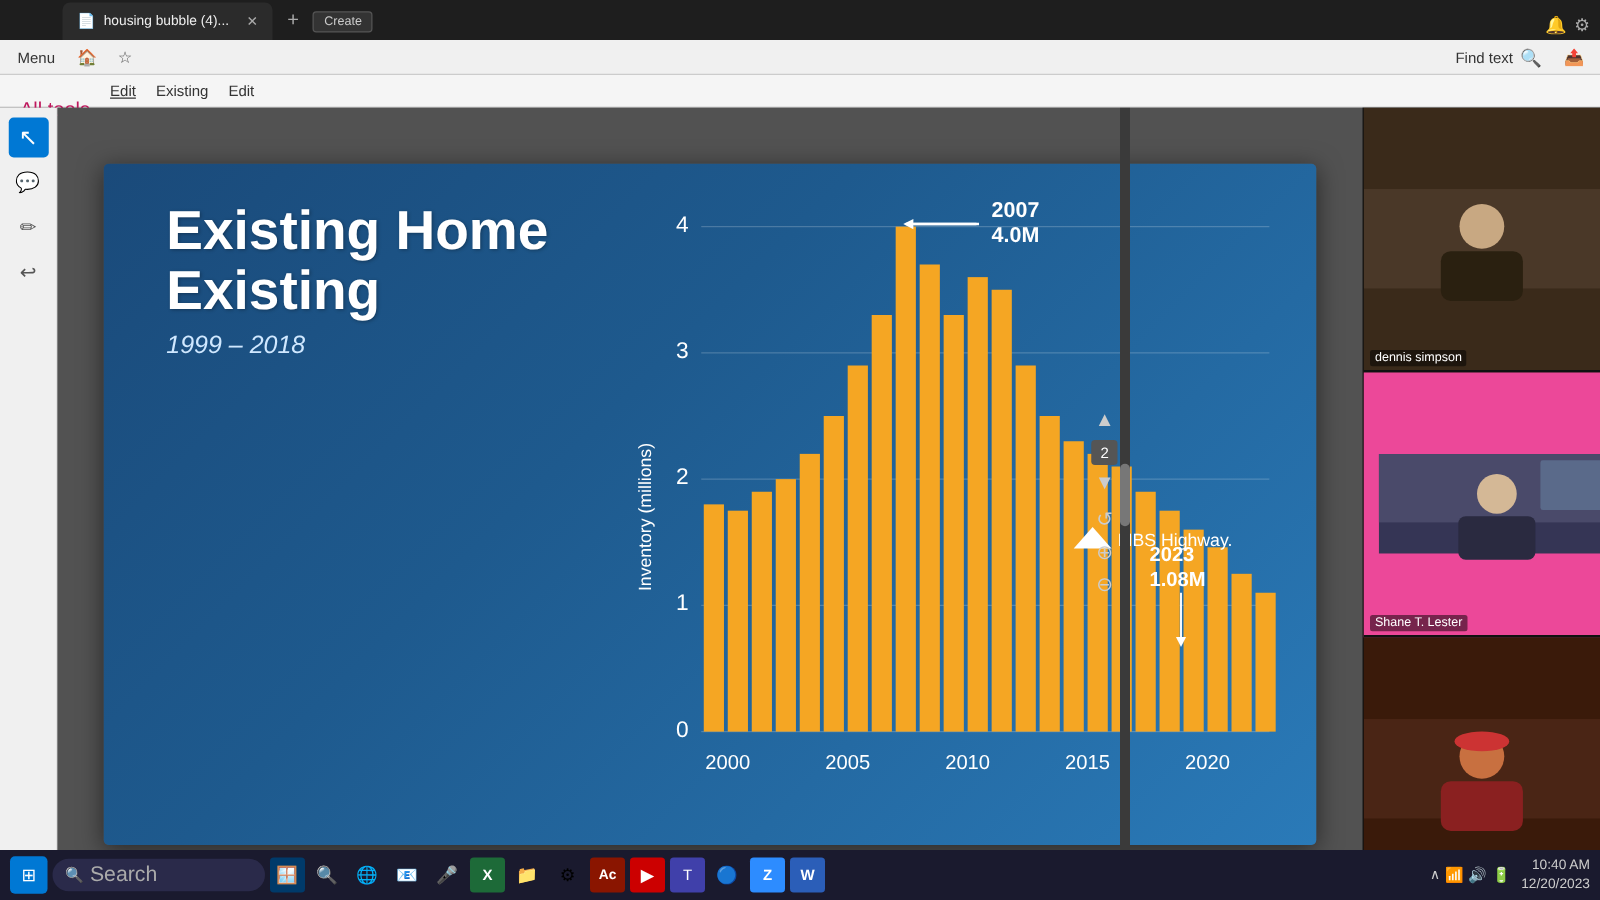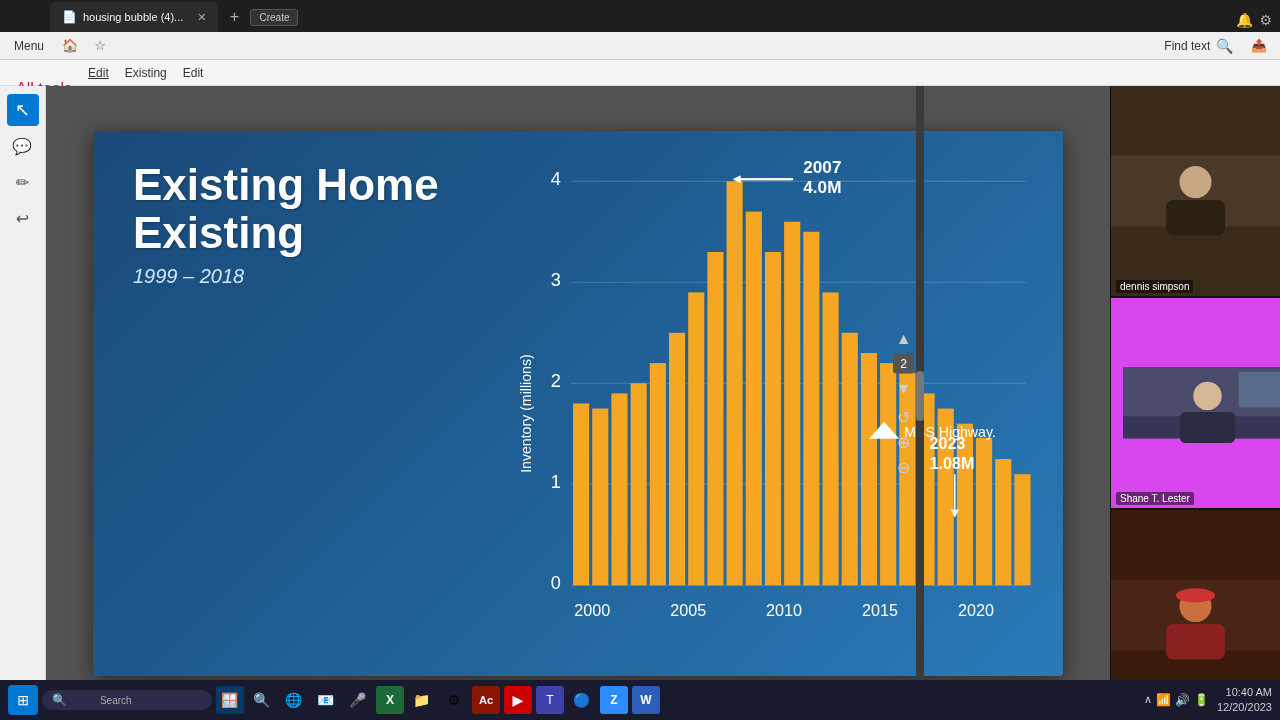--- a/index.html
+++ b/index.html
@@ -54,21 +54,21 @@
       background: linear-gradient(135deg, #1a4a7a 0%, #1e5a8e 40%, #2a7ab8 100%);
       border-radius: 4px;
       position: relative;
       overflow: hidden;
       box-shadow: 0 4px 20px rgba(0,0,0,0.5);
     }
 
     .slide-title {
       position: absolute;
       top: 30px;
-      left: 40px;
+      left: 50px;
       color: white;
     }
     .slide-title h1 {
       font-size: 44px;
       font-weight: 800;
       line-height: 1.1;
       text-shadow: 1px 1px 3px rgba(0,0,0,0.3);
     }
     .slide-title h1 span { display: block; }
     .slide-subtitle {
@@ -309,33 +309,33 @@
         <button style="background:none; border:none; color:#ccc; font-size:16px; cursor:pointer; margin-top:4px;">↺</button>
         <button style="background:none; border:none; color:#ccc; font-size:16px; cursor:pointer;">⊕</button>
         <button style="background:none; border:none; color:#ccc; font-size:16px; cursor:pointer;">⊖</button>
       </div>
 
       <div style="position:absolute; right:186px; top:0; bottom:0; width:8px; background:#3a3a3a;">
         <div style="width:8px; height:50px; background:#777; border-radius:4px; position:absolute; top:45%;"></div>
       </div>
     </div>
 
-    <div style="width:170px; background:#1a1a1a; display:flex; flex-direction:column; border-left:1px solid #111;">
+    <div style="width:190px; background:#1a1a1a; display:flex; flex-direction:column; border-left:1px solid #111;">
 
       <div style="flex:1; background:#3a2a1a; border-bottom:2px solid #111; position:relative; overflow:hidden; display:flex; align-items:center; justify-content:center;">
         <svg viewBox="0 0 190 80" style="width:100%; height:100%; position:absolute;">
           <rect width="190" height="80" fill="#4a3828"></rect>
 
           <ellipse cx="95" cy="30" rx="18" ry="18" fill="#c8a882"></ellipse>
           <rect x="62" y="50" width="66" height="40" rx="8" fill="#2a2010"></rect>
         </svg>
         <div style="position:absolute; bottom:3px; left:5px; color:white; font-size:10px; background:rgba(0,0,0,0.5); padding:1px 4px; border-radius:2px;">dennis simpson</div>
       </div>
 
-      <div style="flex:1; background:#d946ef; border-bottom:2px solid #111; position:relative; overflow:hidden; display:flex; align-items:center; justify-content:center;padding-left:24px;">
+      <div style="flex:1; background:#ec4899; border-bottom:2px solid #111; position:relative; overflow:hidden; display:flex; align-items:center; justify-content:center;padding-left:24px;">
         <svg viewBox="0 0 190 80" style="width:100%; height:100%; position:absolute;">
           <rect width="190" height="80" fill="#353555"></rect>
 
           <rect x="0" y="0" width="190" height="55" fill="#4a4a6a"></rect>
           <ellipse cx="95" cy="32" rx="16" ry="16" fill="#d4b896"></ellipse>
           <rect x="64" y="50" width="62" height="35" rx="6" fill="#2a2a40"></rect>
 
           <rect x="130" y="5" width="50" height="40" fill="#5a6a8a" rx="2"></rect>
         </svg>
         <div style="position:absolute; bottom:3px; left:5px; color:white; font-size:10px; background:rgba(0,0,0,0.5); padding:1px 4px; border-radius:2px;">Shane T. Lester</div>
@@ -353,21 +353,21 @@
       </div>
 
     </div>
   </div>
 
   <div class="taskbar">
     <div style="width:30px; height:30px; background:#0078d4; border-radius:4px; display:flex; align-items:center; justify-content:center; color:white; font-size:14px; cursor:pointer;">⊞</div>
 
     <div style="display:flex; align-items:center; background:#2a2a4a; border-radius:14px; padding:3px 10px; gap:5px; width:170px; cursor:text;">
       <span style="font-size:12px; color:#aaa;">🔍</span>
-      <span style="font-size:10px; color:#aaa;margin-left:28px;">Search</span>
+      <span style="font-size:17px; color:#aaa;">Search</span>
     </div>
 
     <div style="width:28px; height:28px; background:#003a6a; border-radius:3px; display:flex; align-items:center; justify-content:center; font-size:14px; cursor:pointer; color:#5af;">🪟</div>
     <div style="width:28px; height:28px; border-radius:3px; display:flex; align-items:center; justify-content:center; font-size:14px; cursor:pointer; color:#aaa;">🔍</div>
     <div style="width:28px; height:28px; border-radius:3px; display:flex; align-items:center; justify-content:center; font-size:14px; cursor:pointer;">🌐</div>
     <div style="width:28px; height:28px; border-radius:3px; display:flex; align-items:center; justify-content:center; font-size:14px; cursor:pointer;">📧</div>
     <div style="width:28px; height:28px; border-radius:3px; display:flex; align-items:center; justify-content:center; font-size:14px; cursor:pointer;">🎤</div>
     <div style="width:28px; height:28px; border-radius:3px; background:#1d6a38; display:flex; align-items:center; justify-content:center; font-size:12px; cursor:pointer; color:white; font-weight:bold;">X</div>
     <div style="width:28px; height:28px; border-radius:3px; display:flex; align-items:center; justify-content:center; font-size:14px; cursor:pointer;">📁</div>
     <div style="width:28px; height:28px; border-radius:3px; display:flex; align-items:center; justify-content:center; font-size:14px; cursor:pointer;">⚙</div>

